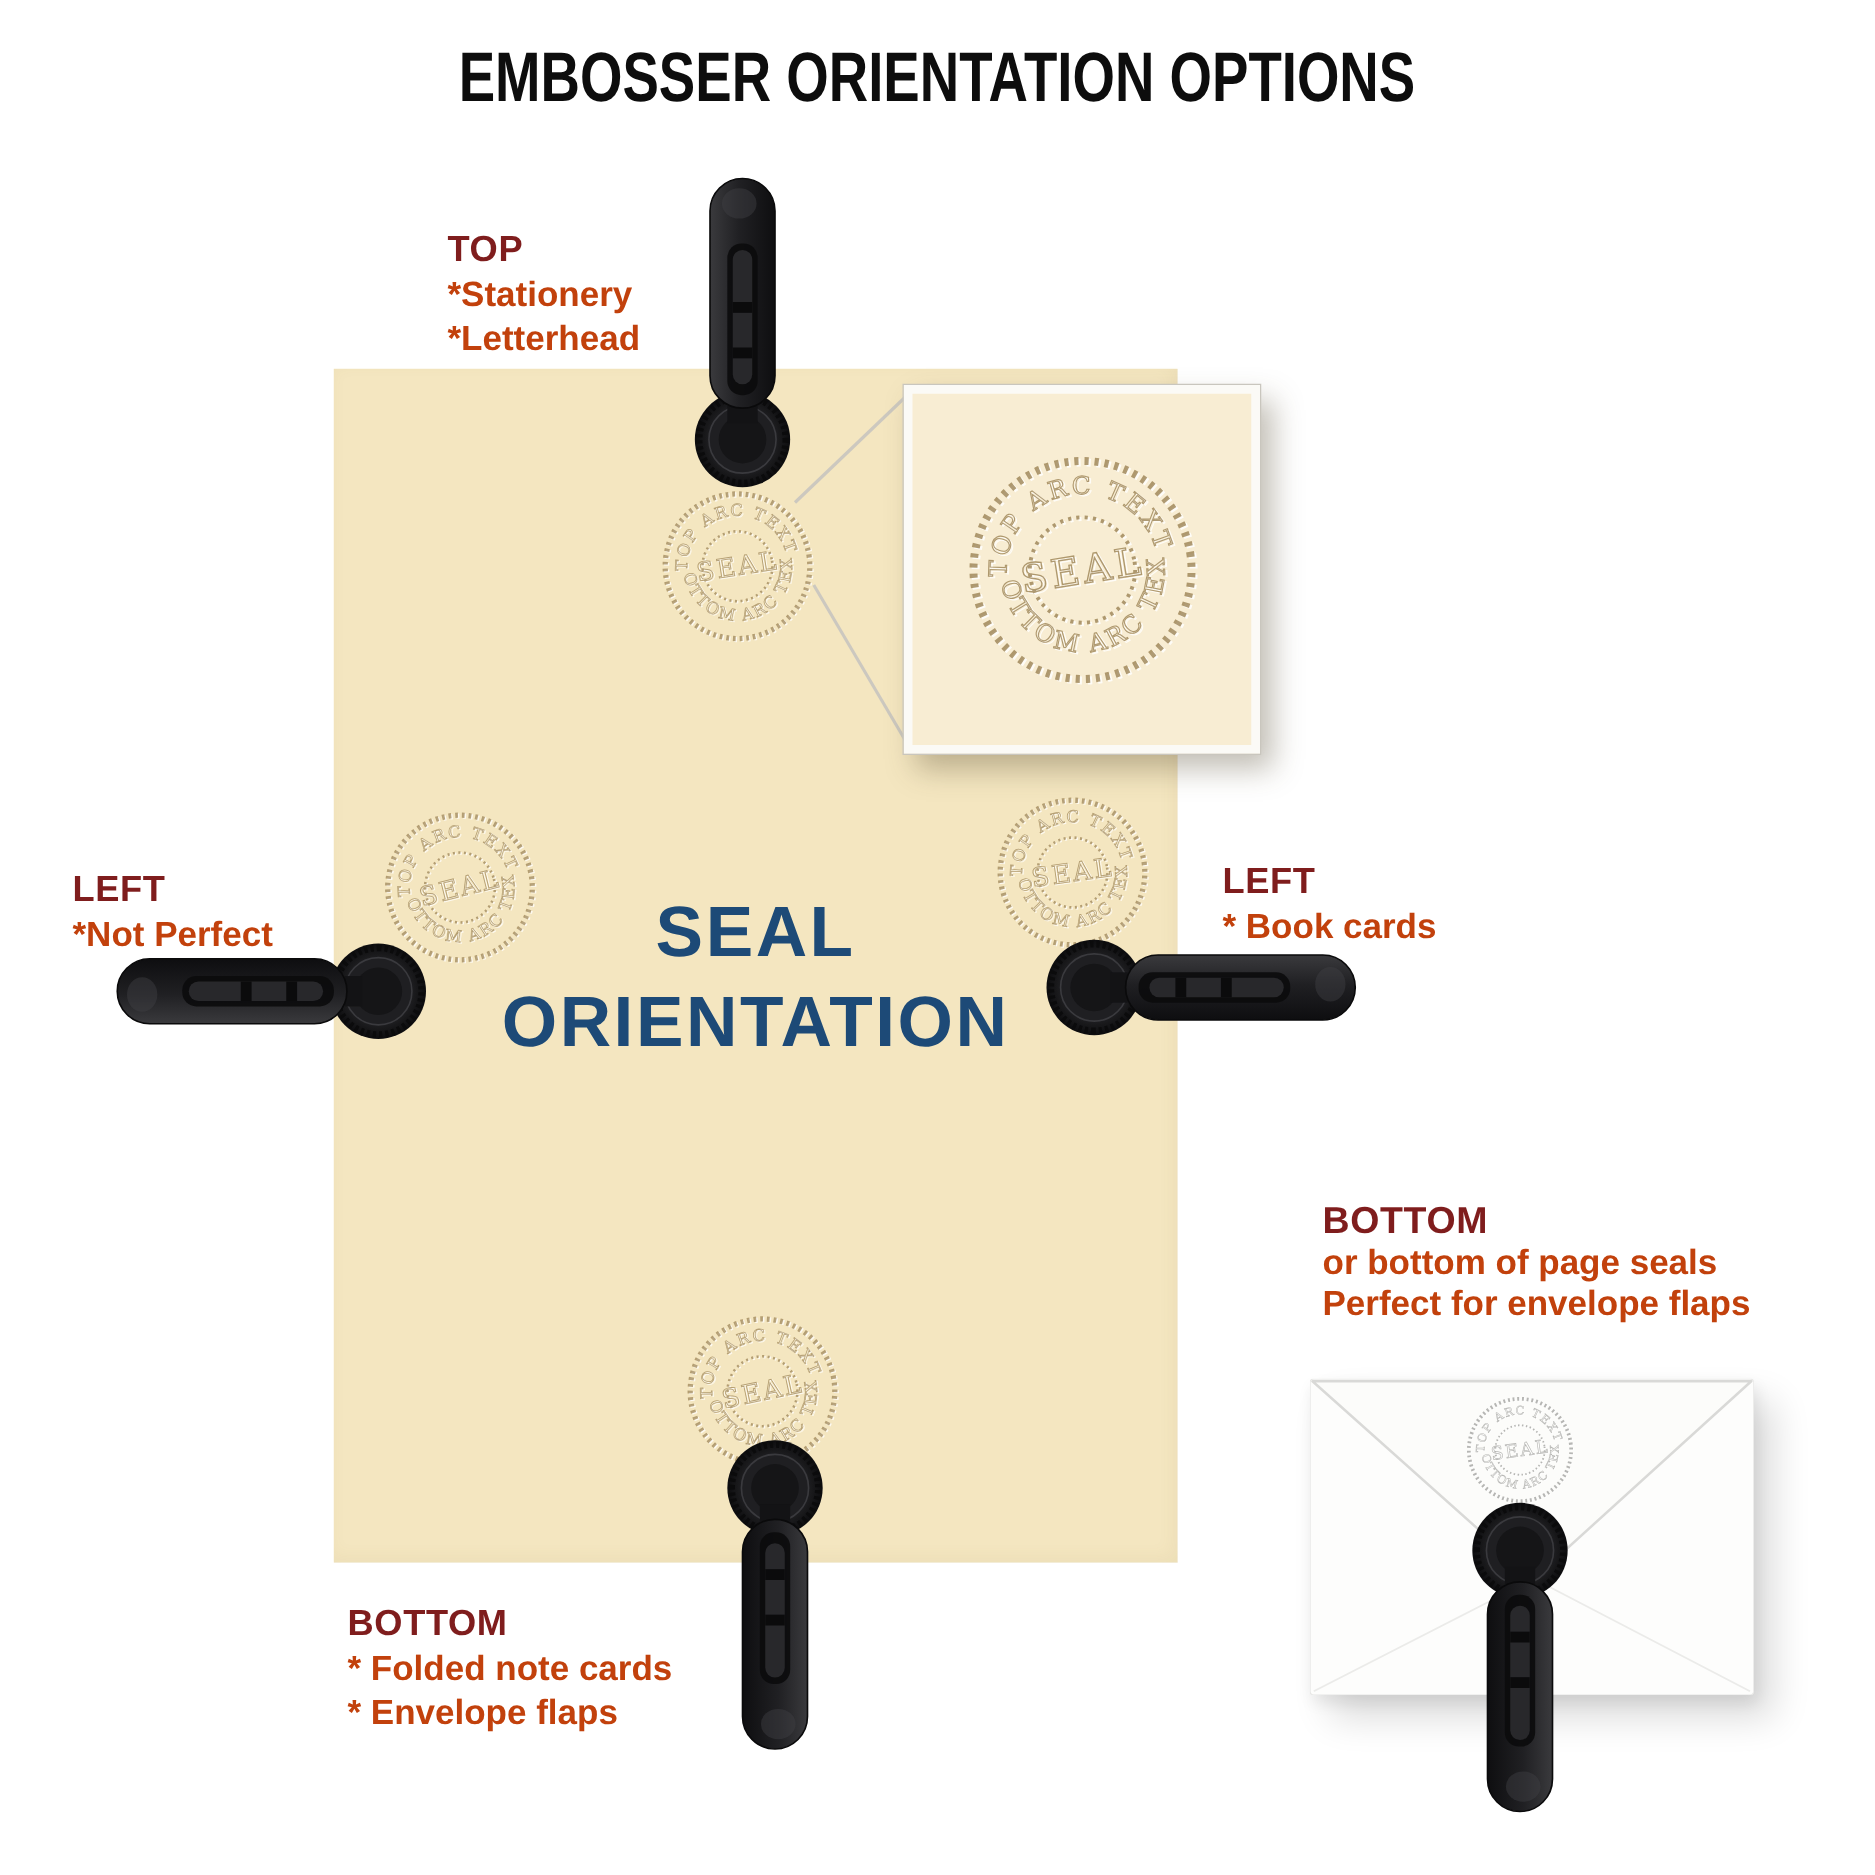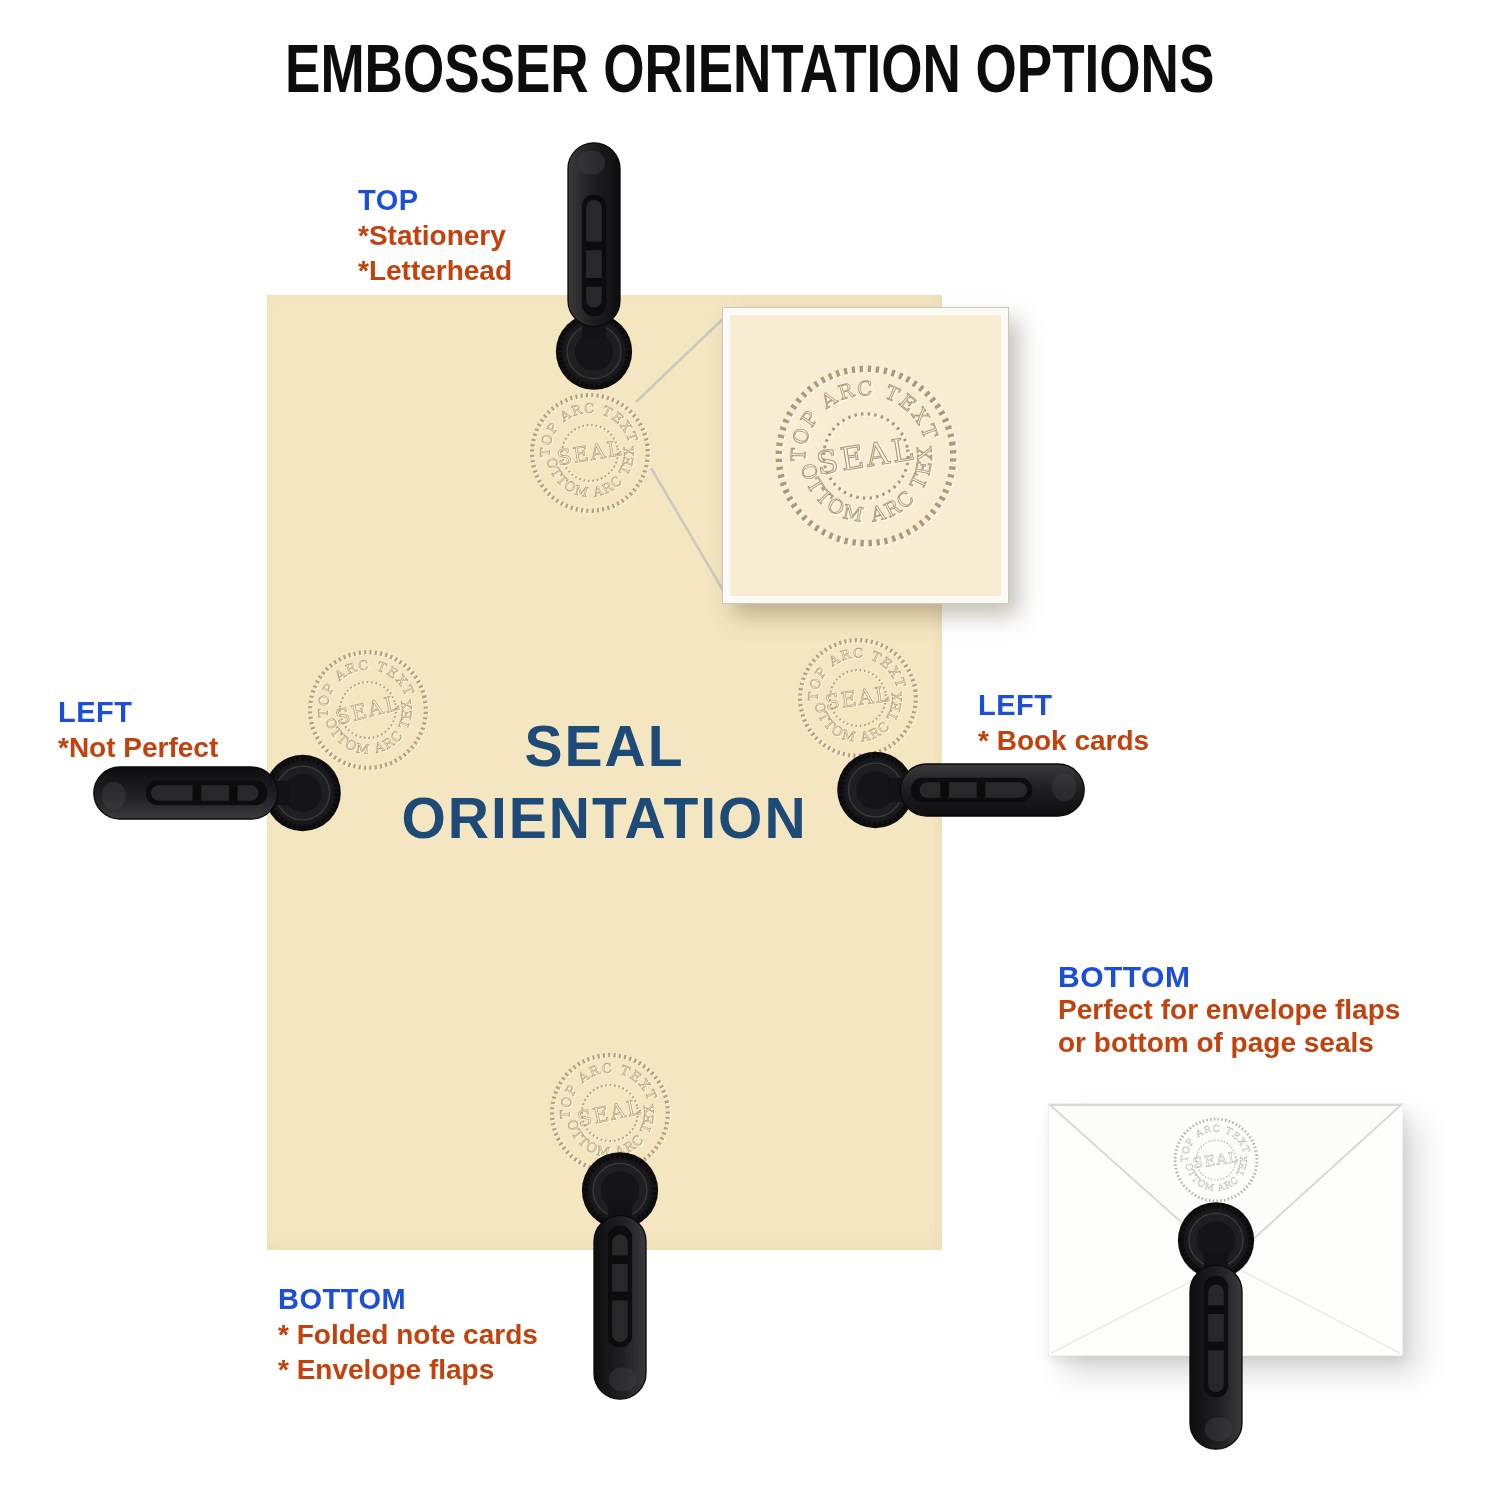--- a/index.html
+++ b/index.html
@@ -3,21 +3,21 @@
 <meta charset="utf-8">
 <style>
   html,body{margin:0;padding:0;background:#ffffff;}
   #canvas{
     position:relative;width:1500px;height:1500px;background:#ffffff;overflow:hidden;
     font-family:"Liberation Sans",sans-serif;
   }
   
   .title{
     position:absolute;top:34px;left:0;width:1500px;text-align:center;
-    font-size:68px;font-weight:bold;color:#0d0d0d;line-height:1;white-space:nowrap;
+    font-size:56px;font-weight:bold;color:#0d0d0d;line-height:1;white-space:nowrap;
   }
   .title span{display:inline-block;transform:scaleX(0.78);transform-origin:center;}
   
   .paper{
     position:absolute;left:267px;top:295px;width:675px;height:955px;
     background:#f4e6c0;z-index:1;
     box-shadow:inset -3px -4px 14px rgba(120,95,40,0.06);
   }
   .center-label{
     position:absolute;left:267px;top:710px;width:675px;z-index:2;
@@ -35,21 +35,21 @@
   
   .inset{
     position:absolute;left:723px;top:308px;width:285px;height:295px;z-index:4;
     background:#f8edd3;box-sizing:border-box;border:7px solid #fbfaf6;
     outline:1px solid #c9c6be;
     box-shadow:10px 12px 22px rgba(80,68,42,0.35);
   }
   .inset .seal{z-index:1;}
   
   .label-block{position:absolute;z-index:6;}
-  .label-h{color:#1d4ed8;font-weight:bold;font-size:29px;line-height:35px;letter-spacing:0.5px;}
+  .label-h{color:#7f1d1d;font-weight:bold;font-size:29px;line-height:35px;letter-spacing:0.5px;}
   .label-item{color:#c2410c;font-weight:bold;font-size:28px;line-height:35px;}
   .label-block.br .label-h{font-size:30px;line-height:33px;}
   .label-block.br .label-item{font-size:28px;line-height:33px;}
   
   .envelope{
     position:absolute;left:1048px;top:1103px;width:355px;height:253px;z-index:2;
     border-radius:3px;
     box-shadow:16px 18px 30px rgba(0,0,0,0.14),2px 6px 12px rgba(0,0,0,0.08);
   }
   .envelope svg{display:block;}
@@ -277,22 +277,22 @@
   </div>
 
   <div class="label-block" style="left:278px;top:1282px;">
     <div class="label-h">BOTTOM</div>
     <div class="label-item">* Folded note cards</div>
     <div class="label-item">* Envelope flaps</div>
   </div>
 
   <div class="label-block br" style="left:1058px;top:960px;">
     <div class="label-h">BOTTOM</div>
+    <div class="label-item">or bottom of page seals</div>
     <div class="label-item">Perfect for envelope flaps</div>
-    <div class="label-item">or bottom of page seals</div>
   </div>
 
   <div class="envelope">
     <svg width="355" height="253" viewBox="0 0 355 253">
       <rect width="355" height="253" rx="3" fill="#fdfdfc" stroke="#e6e6e4" stroke-width="1"></rect>
       <path d="M3,250 L179,160 M352,250 L179,160" stroke="#ebebe9" stroke-width="1.5" fill="none"></path>
       <path d="M2,2 L353,2 L179,160 Z" fill="#fcfcfa" stroke="#d9d9d7" stroke-width="2" stroke-linejoin="round"></path>
     </svg>
   </div>
   <div class="seal" style="left:1170px;top:1114px;width:92px;height:92px;transform:rotate(-8deg);z-index:3;">

